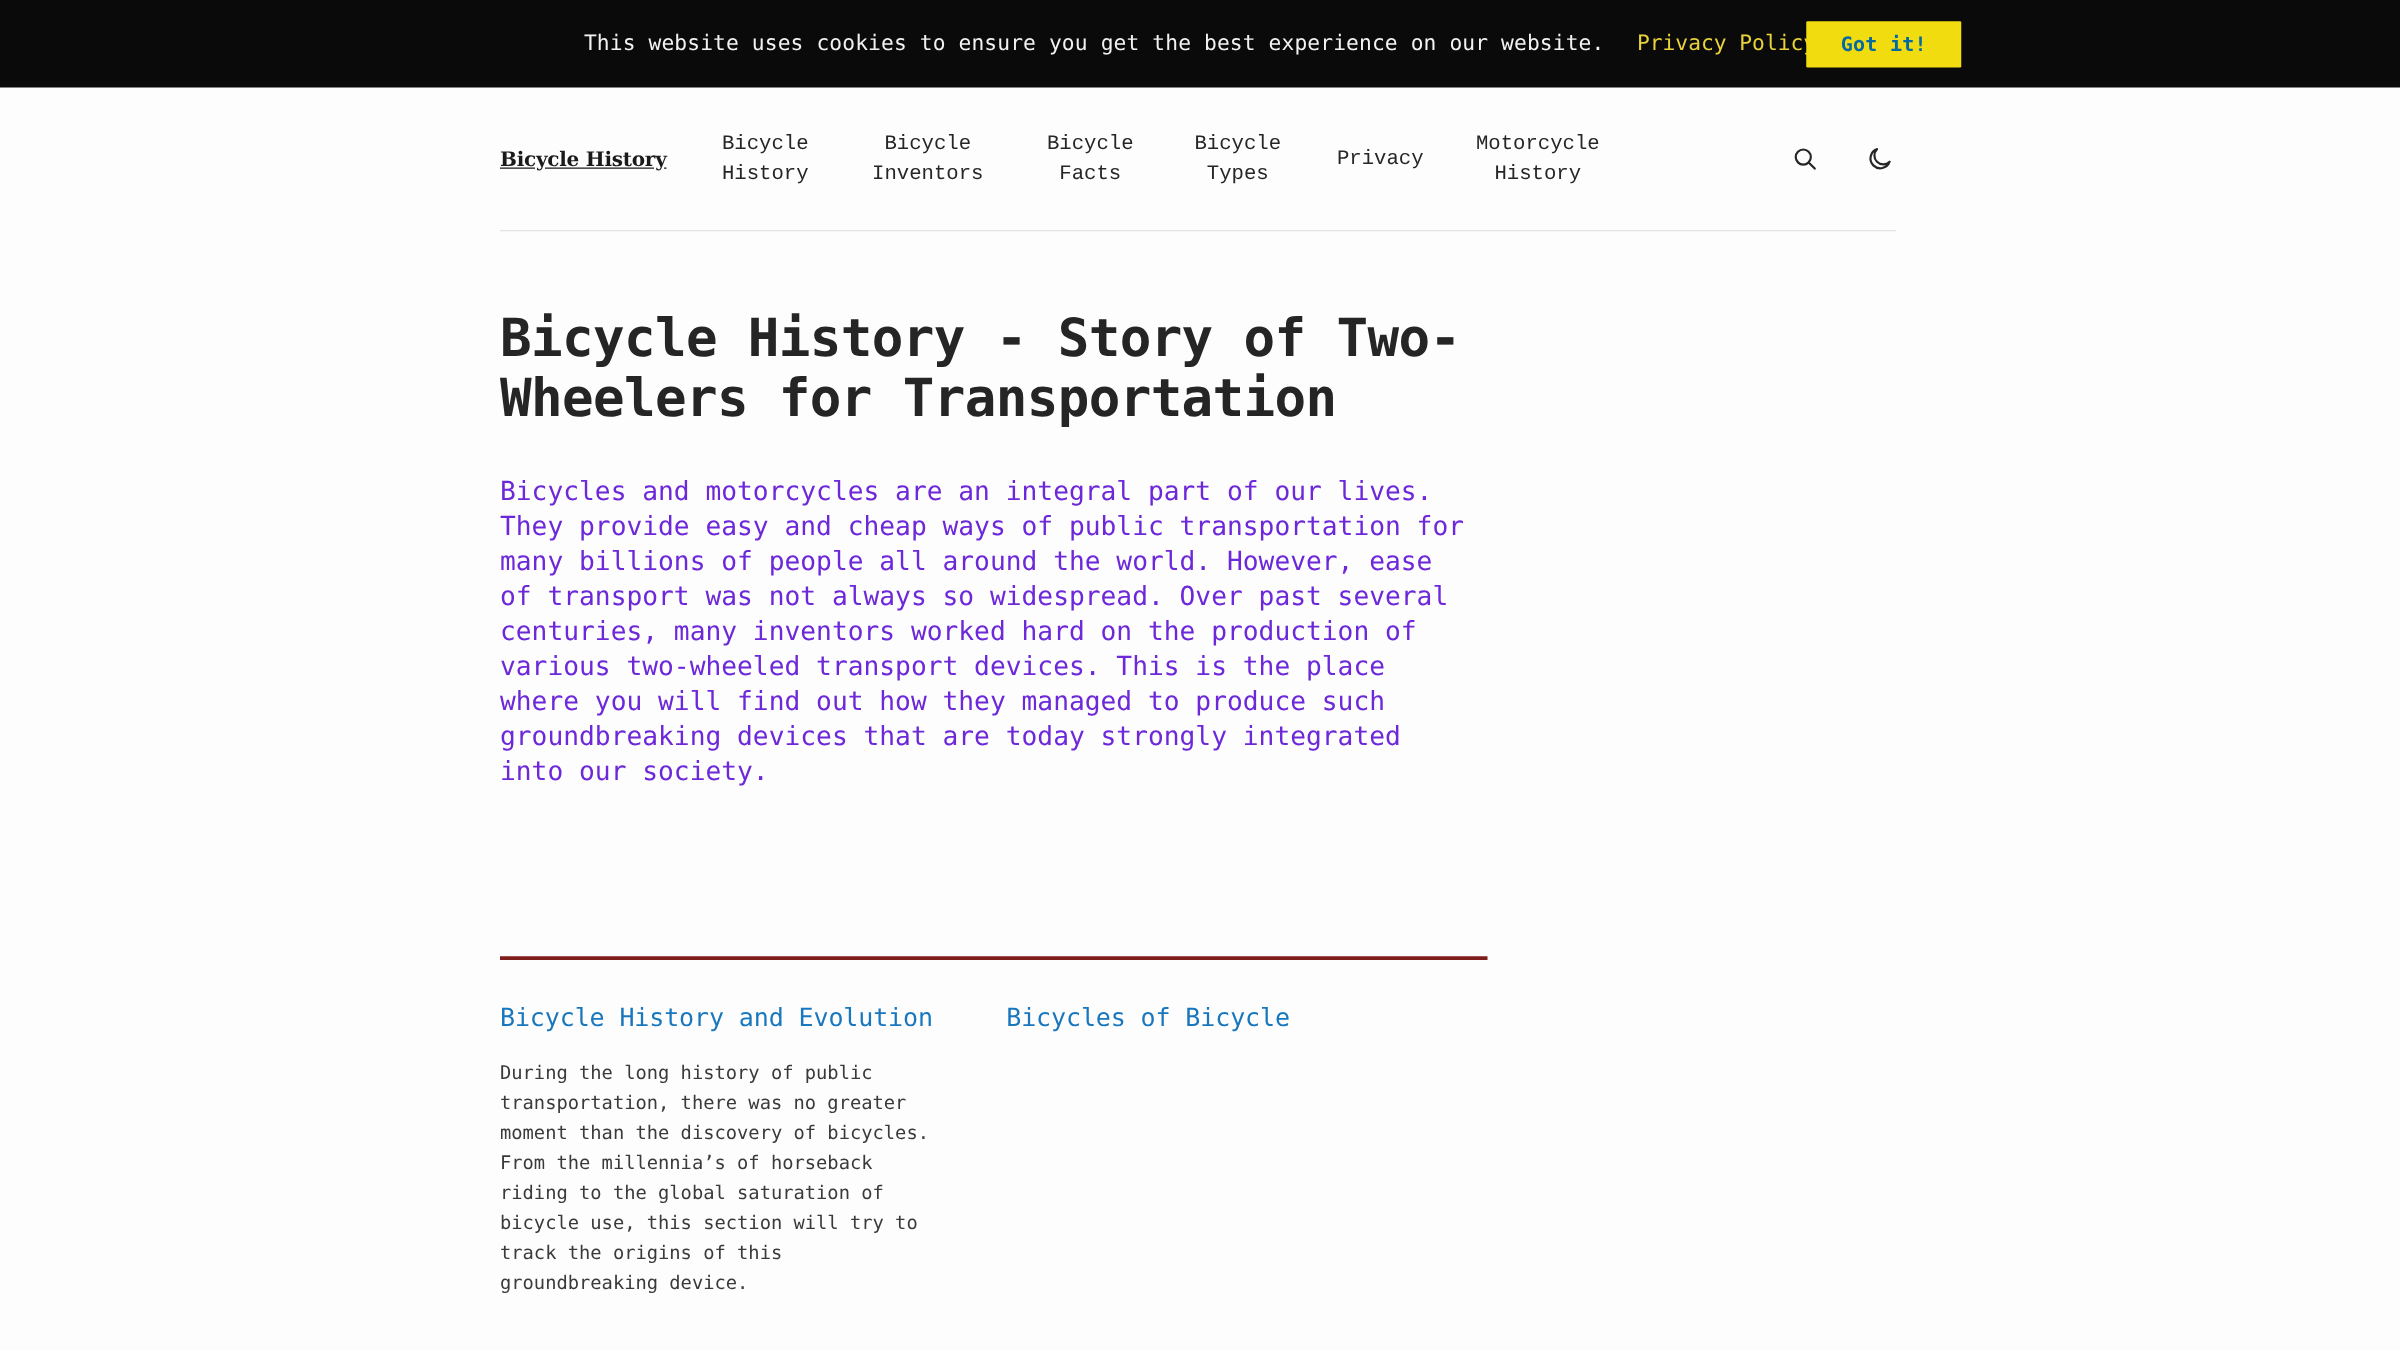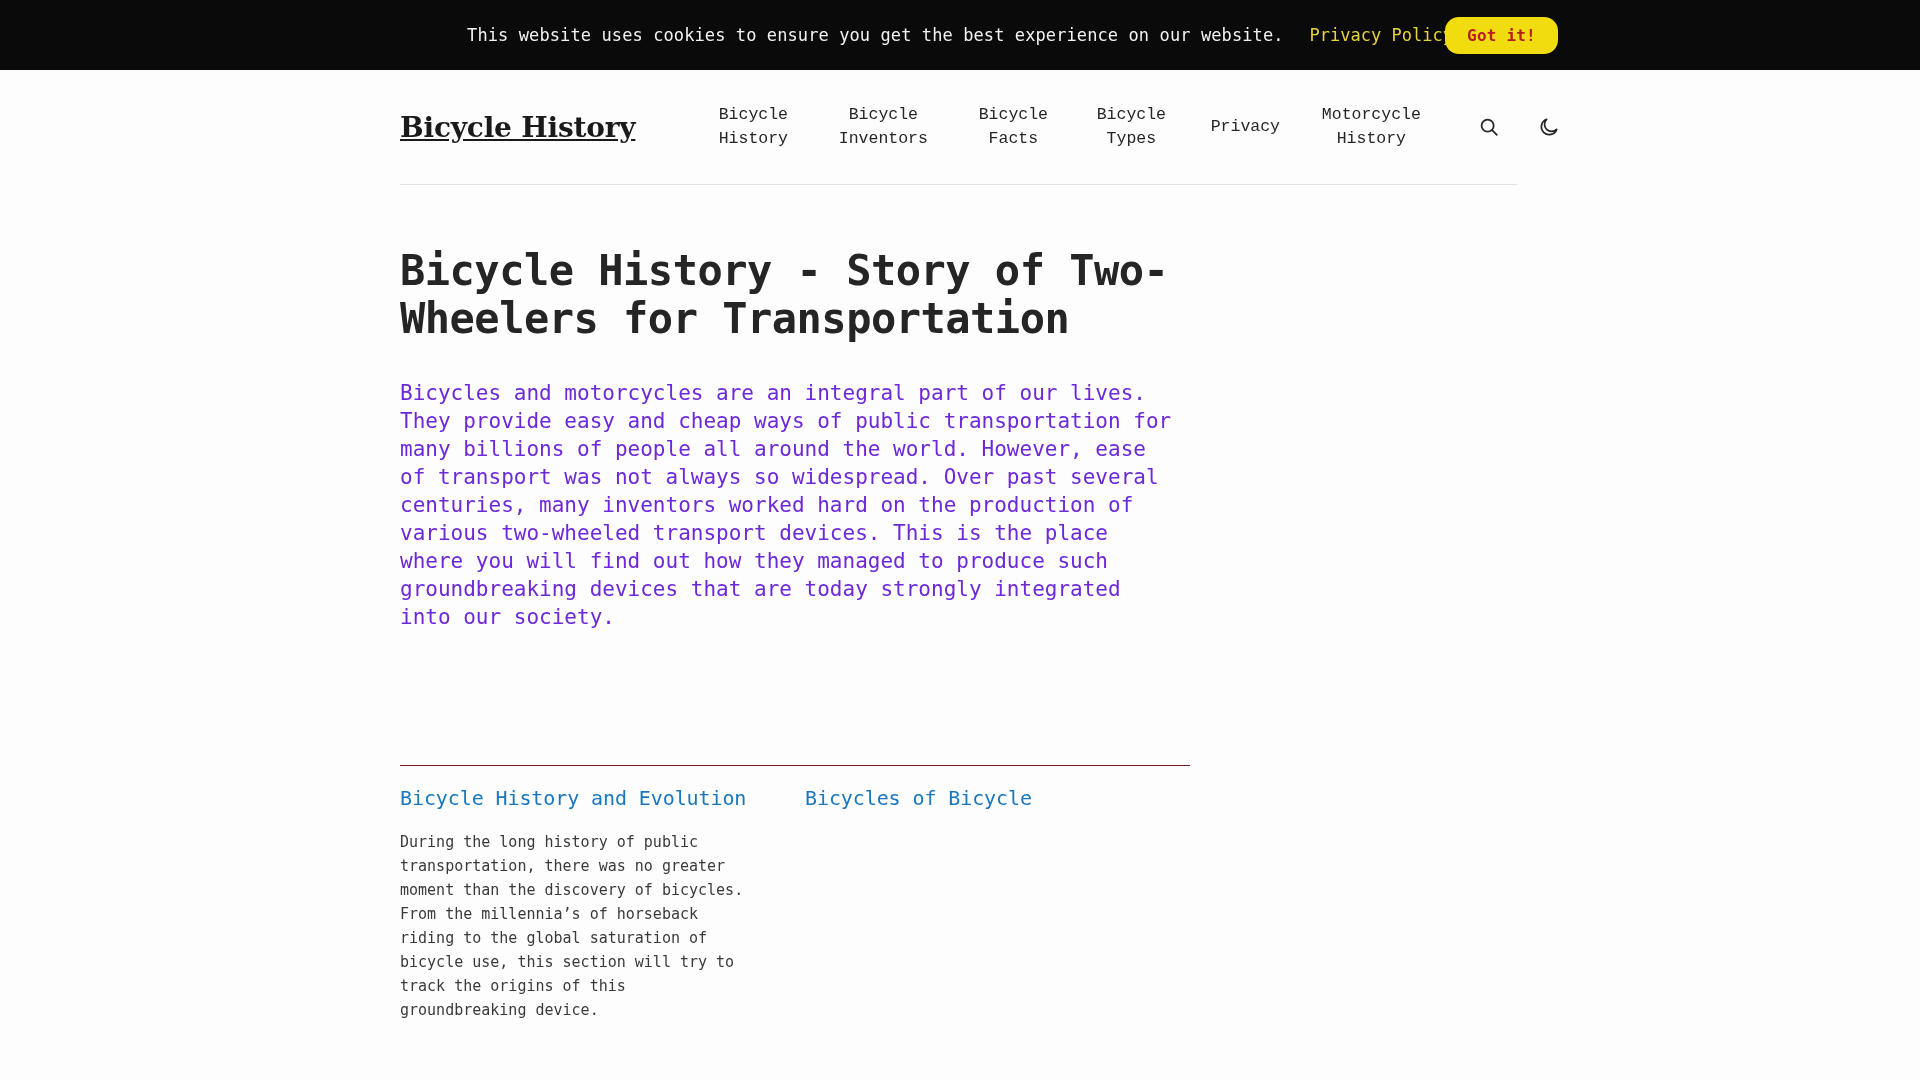--- a/index.html
+++ b/index.html
@@ -38,26 +38,26 @@
     color: #e8d33a;
     text-decoration: none;
     margin-left: 26px;
     font-size: 17px;
     cursor: pointer;
   }
   .cookie-btn {
     position: absolute;
     left: 1445px;
     top: 17px;
-    width: 113px;
+    width: 124px;
     height: 37px;
     background: #f1dc10;
-    color: #b91c1c;
+    color: #0369a1;
     border: none;
-    border-radius: 14px;
+    border-radius: 1px;
     font-family: "DejaVu Sans Mono", "Liberation Mono", monospace;
     font-size: 16px;
     font-weight: bold;
     letter-spacing: 0.2px;
     cursor: pointer;
   }
 
   
   .page {
     width: 1920px;
@@ -67,27 +67,27 @@
   
   .site-header {
     width: 1117px;        
     height: 115px;
     border-bottom: 1px solid #e3e3e3;
     display: flex;
     align-items: center;
   }
   .brand {
     font-family: "DejaVu Serif", "Liberation Serif", serif;
-    font-size: 28px;
+    font-size: 16px;
     font-weight: bold;
     color: #1a1a1a;
     letter-spacing: -0.2px;
     white-space: nowrap;
     cursor: pointer;
-    margin-right: 59px;
+    margin-right: 20px;
   }
   .nav {
     display: flex;
     align-items: center;
     flex: 1;
     font-family: Liberation Mono, monospace;
   }
   .nav-item {
     font-size: 16.5px;
     color: #262626;
@@ -139,22 +139,22 @@
     line-height: 28px;
     color: #6d28d9;
     width: 782px;
   }
 
   .hero-spacer { height: 134px; }
 
   
   .cards-wrap {
     width: 790px;
-    border-top: 1px solid #7f1d1d;
-    padding-top: 19px;
+    border-top: 3px solid #7f1d1d;
+    padding-top: 33px;
     display: flex;
     gap: 0;
   }
   .card { width: 405px; padding-right: 58px; }
   .card:last-child { width: 385px; padding-right: 0; }
   .card-title {
     font-size: 20px;
     color: #1877bd;
     line-height: 26px;
     text-decoration: none;

